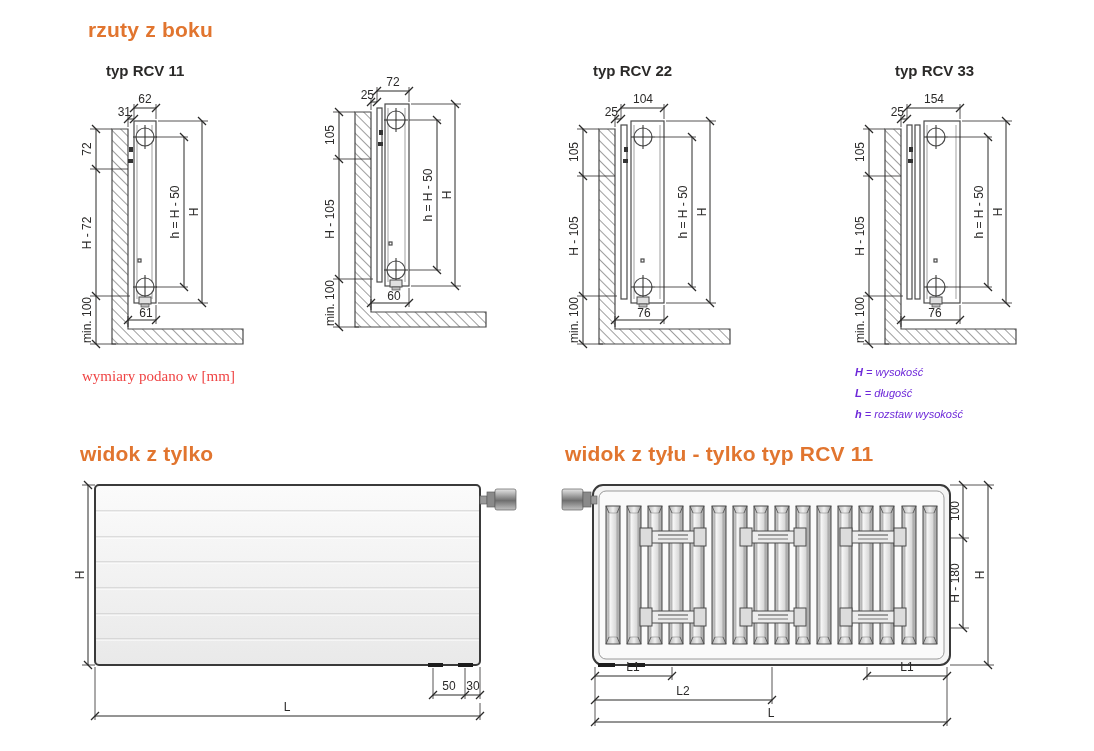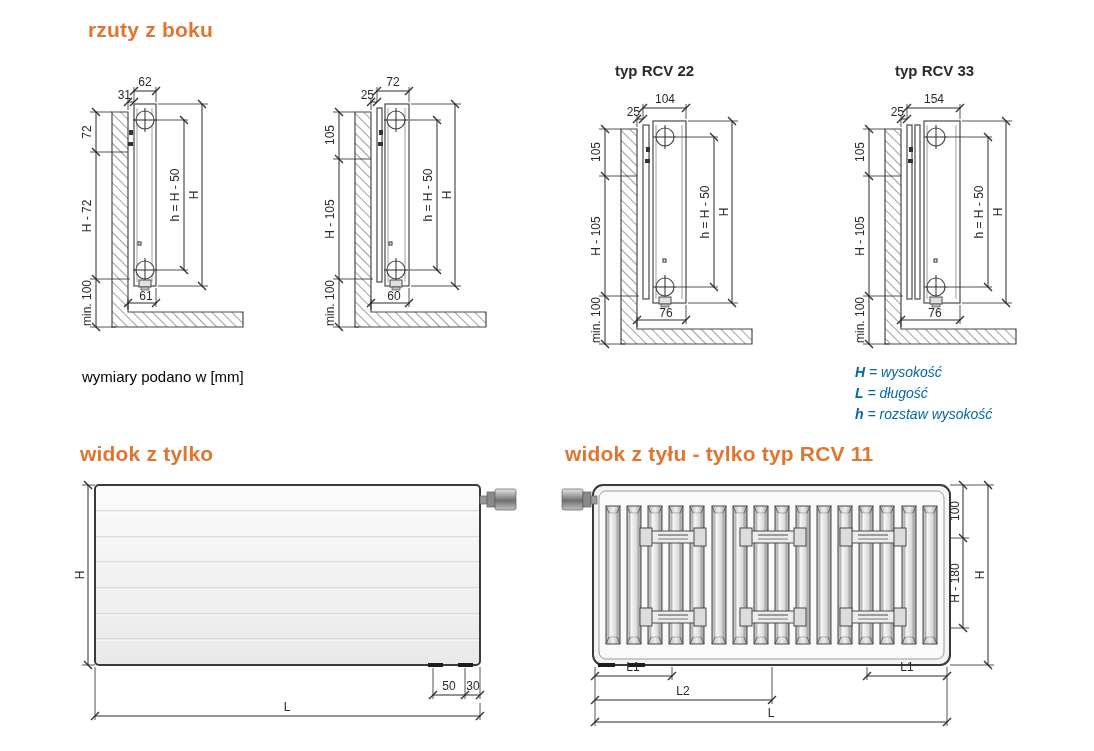--- a/index.html
+++ b/index.html
@@ -5,22 +5,22 @@
   html,body{margin:0;padding:0;}
   body{
     width:1094px;height:751px;position:relative;background:#ffffff;
     font-family:"Liberation Sans", sans-serif;color:#2b2a29;overflow:hidden;
   }
   .abs{position:absolute;}
   .section-title{
     font-size:21px;font-weight:bold;color:#e1752f;letter-spacing:0.2px;text-align:right;
   }
   .diagram-title{font-size:15px;font-weight:bold;color:#2b2a29;}
-  .note{font-size:15px;color:#000000;}
-  .legend{font-size:14px;color:#0369a1;font-style:italic;line-height:21px;}
+  .note{font-size:15px;color:#ef4444;font-family:Liberation Serif, serif;}
+  .legend{font-size:11px;color:#6d28d9;font-style:italic;line-height:21px;}
   .legend b{font-weight:bold;}
   svg text{font-family:"Liberation Sans", sans-serif;font-size:12px;fill:#2b2a29;}
   svg .dim{stroke:#2b2a29;stroke-width:1;fill:none;}
   svg .ext{stroke:#2b2a29;stroke-width:0.8;fill:none;}
   svg .draw{stroke:#4a4a4a;stroke-width:1.2;fill:#ffffff;}
   svg .thin{stroke:#7a7a7a;stroke-width:0.7;fill:none;}
 </style>
 </head>
 <body>
 
@@ -62,20 +62,21 @@
       <rect x="54" y="0" width="12" height="18" fill="#dcdcdc" stroke="#4a4a4a"></rect>
       <line x1="18" y1="7" x2="48" y2="7" stroke="#4a4a4a" stroke-width="1"></line>
       <line x1="18" y1="11" x2="48" y2="11" stroke="#4a4a4a" stroke-width="0.7"></line>
     </g>
   </defs>
 </svg>
 
 <div class="abs section-title" style="left:88px;top:18px">rzuty z boku</div>
 
 <div class="abs" style="left:72px;top:62px;width:230px">
+  <div class="diagram-title" style="margin-left:34px">typ RCV 11</div>
   <svg width="230" height="268" viewBox="0 0 230 268" style="margin-top:12px">
     <path d="M40,38 H56 V238 H171 V253 H40 Z" fill="url(#hatch)" stroke="#4a4a4a" stroke-width="1.2"></path>
     <g>
       <rect class="draw" x="62" y="30" width="22" height="182"></rect>
       <line class="thin" x1="80" y1="34" x2="80" y2="208"></line>
       <line class="thin" x1="65" y1="34" x2="65" y2="208"></line>
       <rect x="57" y="56" width="4" height="5" fill="#333"></rect>
       <rect x="56" y="68" width="5" height="4" fill="#333"></rect>
       <rect x="66" y="168" width="3" height="3" class="draw" stroke-width="0.8"></rect>
       <g>
@@ -160,21 +161,21 @@
       <path class="ext" d="M96,30 H146 M96,212 H146"></path>
       <line class="dim" x1="140" y1="30" x2="140" y2="212" marker-start="url(#tk)" marker-end="url(#tk)"></line>
       <text x="136" y="121" text-anchor="middle" transform="rotate(-90 136 121)">H</text>
       <path class="ext" d="M94,214 V233 M56,236 V225"></path>
       <line class="dim" x1="56" y1="229" x2="94" y2="229" marker-start="url(#tk)" marker-end="url(#tk)"></line>
       <text x="79" y="226" text-anchor="middle">60</text>
     </g>
   </svg>
 </div>
 
-<div class="abs" style="left:581px;top:62px;width:230px">
+<div class="abs" style="left:559px;top:62px;width:230px">
   <div class="diagram-title" style="margin-left:34px">typ RCV 22</div>
   <svg width="230" height="268" viewBox="0 0 230 268" style="margin-top:12px">
     <path d="M40,38 H56 V238 H171 V253 H40 Z" fill="url(#hatch)" stroke="#4a4a4a" stroke-width="1.2"></path>
     <g>
       <rect class="draw" x="62" y="34" width="6" height="174"></rect>
       <rect class="draw" x="72" y="30" width="33" height="182"></rect>
       <line class="thin" x1="101" y1="34" x2="101" y2="208"></line>
       <line class="thin" x1="75" y1="34" x2="75" y2="208"></line>
       <rect x="65" y="56" width="4" height="5" fill="#333"></rect>
       <rect x="64" y="68" width="5" height="4" fill="#333"></rect>

